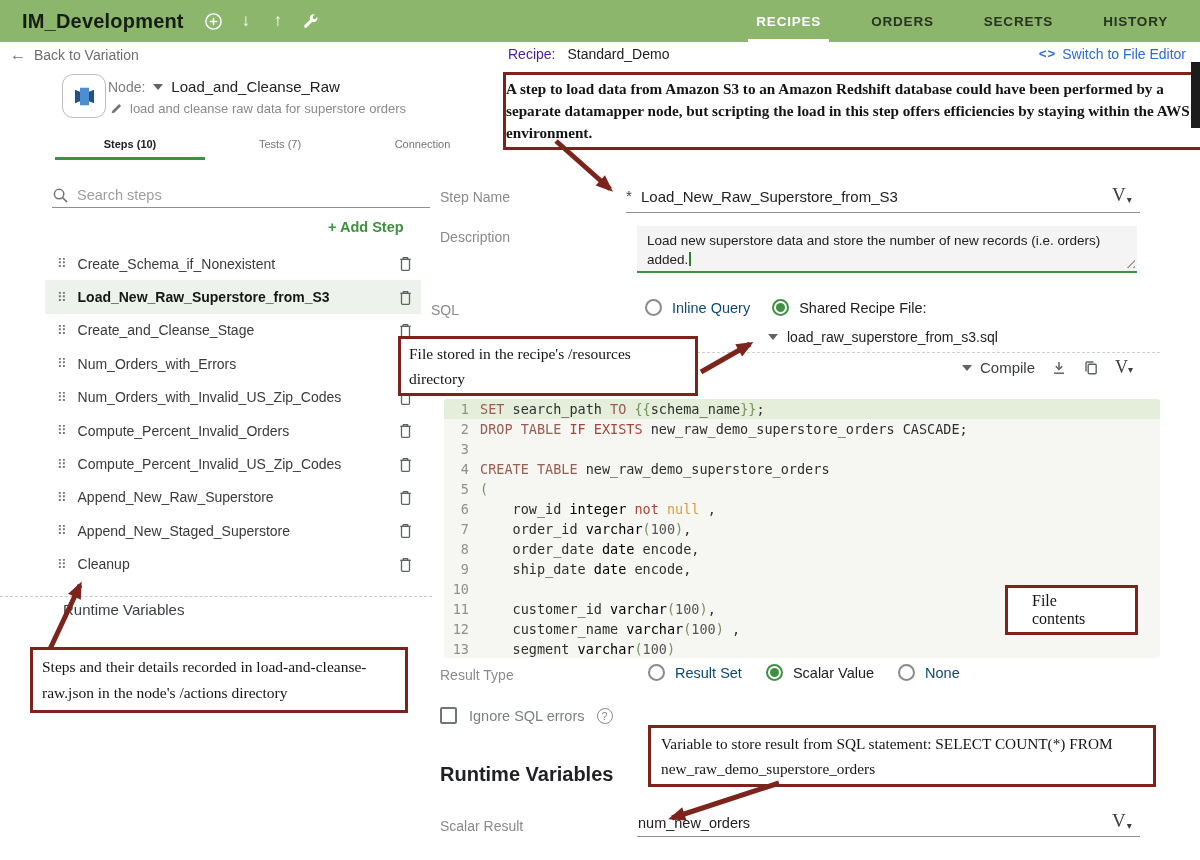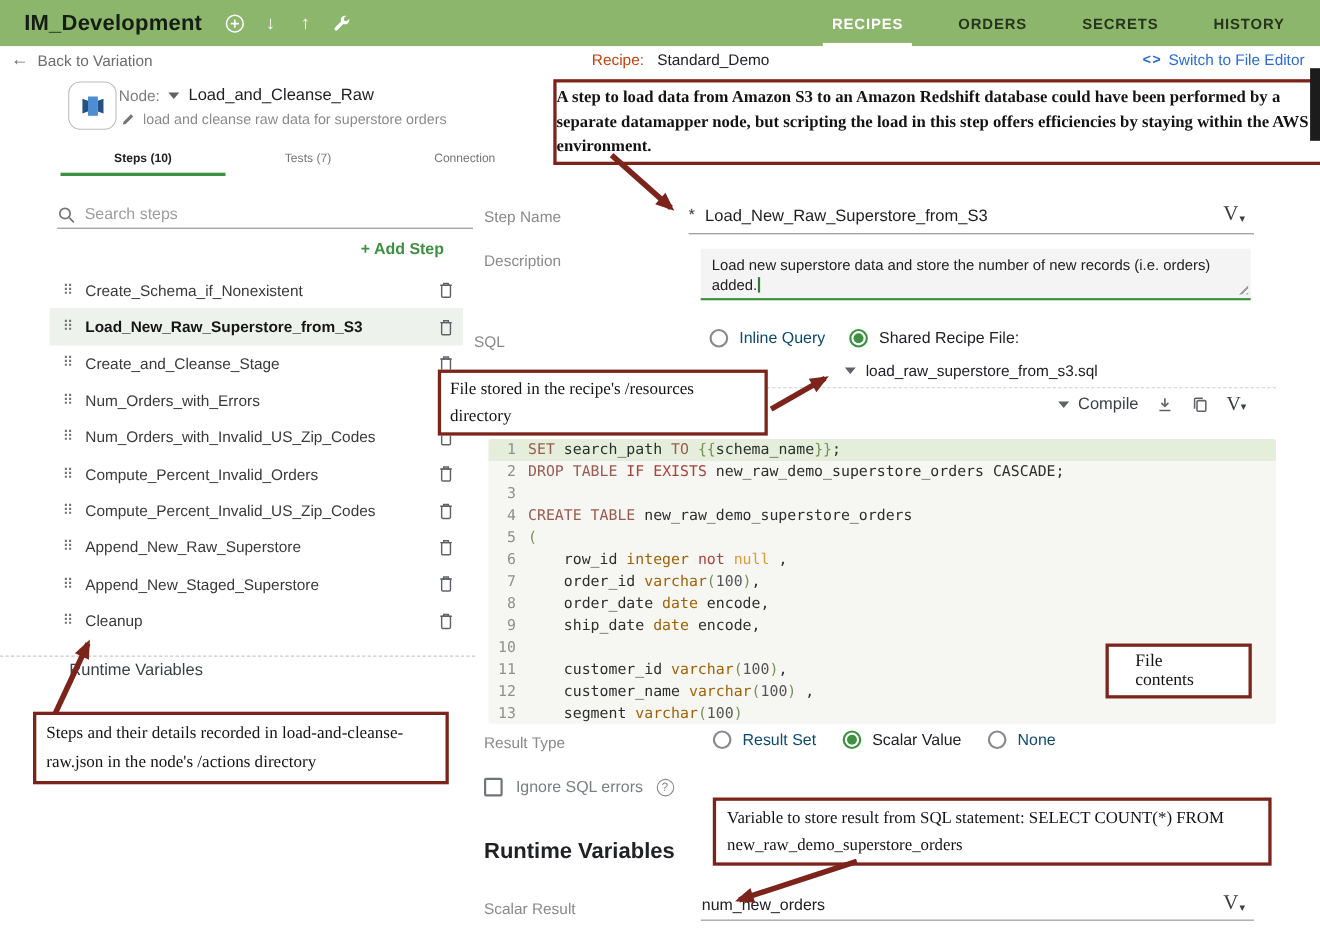--- a/index.html
+++ b/index.html
@@ -15,21 +15,21 @@
   .main-nav { margin-left:auto; margin-right:18px; display:flex; height:42px; }
   .nav-item { position:relative; display:flex; align-items:center; padding:0 14px; margin-left:22px; font-size:13.5px; font-weight:600; letter-spacing:.8px; color:#28341e; cursor:pointer; }
   .nav-item.active { color:#ffffff; }
   .nav-item.active::after { content:""; position:absolute; left:6px; right:6px; bottom:0; height:3px; background:#ffffff; }
 
   
   .subbar { position:absolute; left:0; top:42px; width:1200px; height:26px; background:#fff; }
   .back { position:absolute; left:10px; top:4px; display:flex; align-items:center; gap:8px; color:#6d6d6d; font-size:14px; cursor:pointer; }
   .backarrow { font-size:16px; }
   .recipe { position:absolute; left:508px; top:4px; display:flex; gap:12px; font-size:14px; }
-  .recipe .rlbl { color:#c2410c;margin-left:30px; }
+  .recipe .rlbl { color:#4c1d95; }
   .recipe .rname { color:#202124; }
   .switch { position:absolute; right:14px; top:4px; display:flex; align-items:center; gap:6px; color:#2b6cd4; font-size:14px; cursor:pointer; }
   .code-glyph { font-family:"Liberation Mono","DejaVu Sans Mono",monospace; font-size:13px; font-weight:700; letter-spacing:1px; }
 
   
   .node-icon { position:absolute; left:62px; top:74px; width:44px; height:44px; border:1.5px solid #bcbcbc; border-radius:11px; display:flex; align-items:center; justify-content:center; background:#fff; }
   .node-l1 { position:absolute; left:108px; top:78px; display:flex; align-items:center; gap:8px; }
   .node-l1 .nlbl { color:#7d7d7d; font-size:14px; }
   .node-l1 .nname { color:#202124; font-size:15px; }
   .node-l2 { position:absolute; left:110px; top:101px; display:flex; align-items:center; gap:7px; color:#8a8a8a; font-size:13px; }
@@ -84,21 +84,21 @@
   .vicon2 { position:static; font-family:"Liberation Serif","DejaVu Serif",serif; font-size:18px; color:#3c4043; cursor:pointer; }
 
   
   .codeblock { position:absolute; left:444px; top:399px; width:716px; height:259px; background:#f6f6f3; border-radius:3px; overflow:hidden; font-family:"DejaVu Sans Mono","Liberation Mono",monospace; font-size:13.5px; }
   .cline { display:flex; height:20px; line-height:20px; }
   .cline.hl { background:#e4eeda; }
   .gut { width:36px; text-align:right; padding-right:11px; color:#8f8f8f; flex:0 0 auto; }
   .ctext { white-space:pre; color:#2e2e2e; }
   .tk-kw { color:#9a5b50; }
   .tk-kw2 { color:#a8433a; }
-  .tk-ty { color:#a16207;margin-top:44px; }
+  .tk-ty { color:#000000;margin-top:44px; }
   .tk-nu { color:#e09a3e; }
   .tk-num { color:#555; }
   .tk-br { color:#74925a; }
   .tk-pl { color:#2e2e2e; }
 
   
   .cb-row { position:absolute; left:440px; top:707px; display:flex; align-items:center; gap:12px; cursor:pointer; }
   .cb { width:17px; height:17px; border:2px solid #70757a; border-radius:2px; background:#fff; }
   .cb-lab { font-size:14.5px; color:#7b7f83; }
   .help { width:16px; height:16px; border:1.5px solid #8a8a8a; border-radius:50%; color:#8a8a8a; font-size:11px; display:flex; align-items:center; justify-content:center; }

